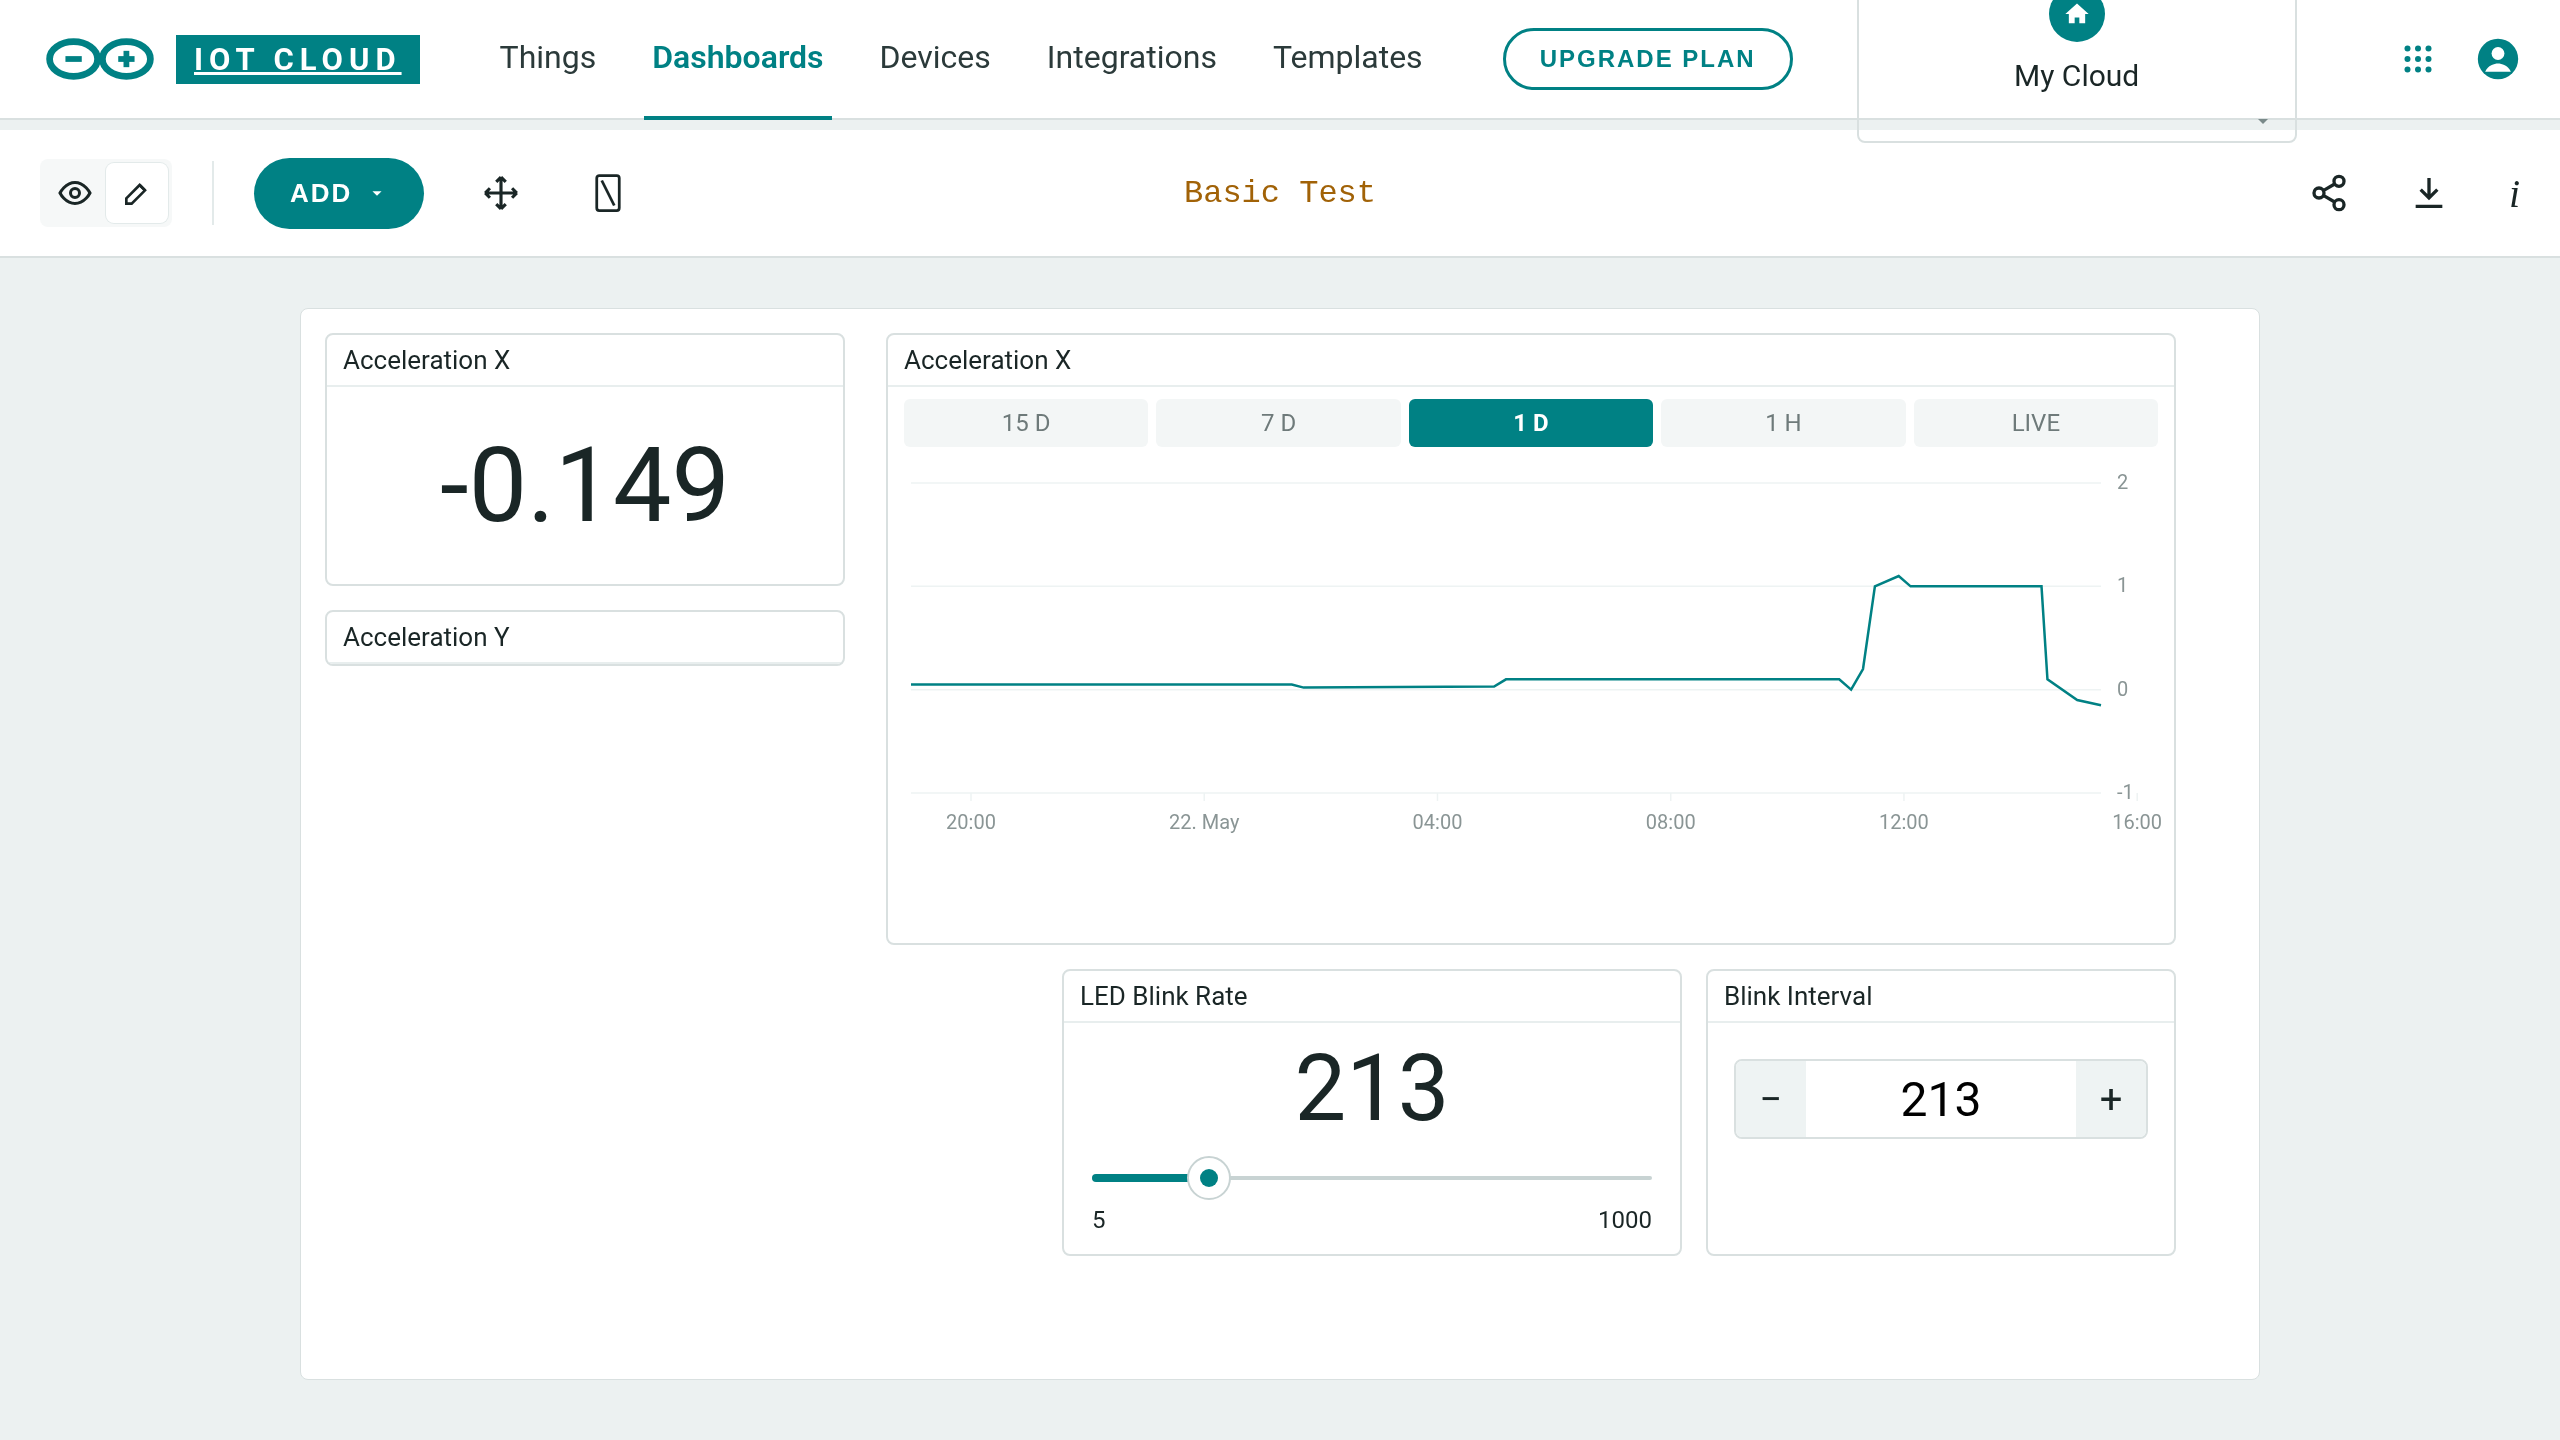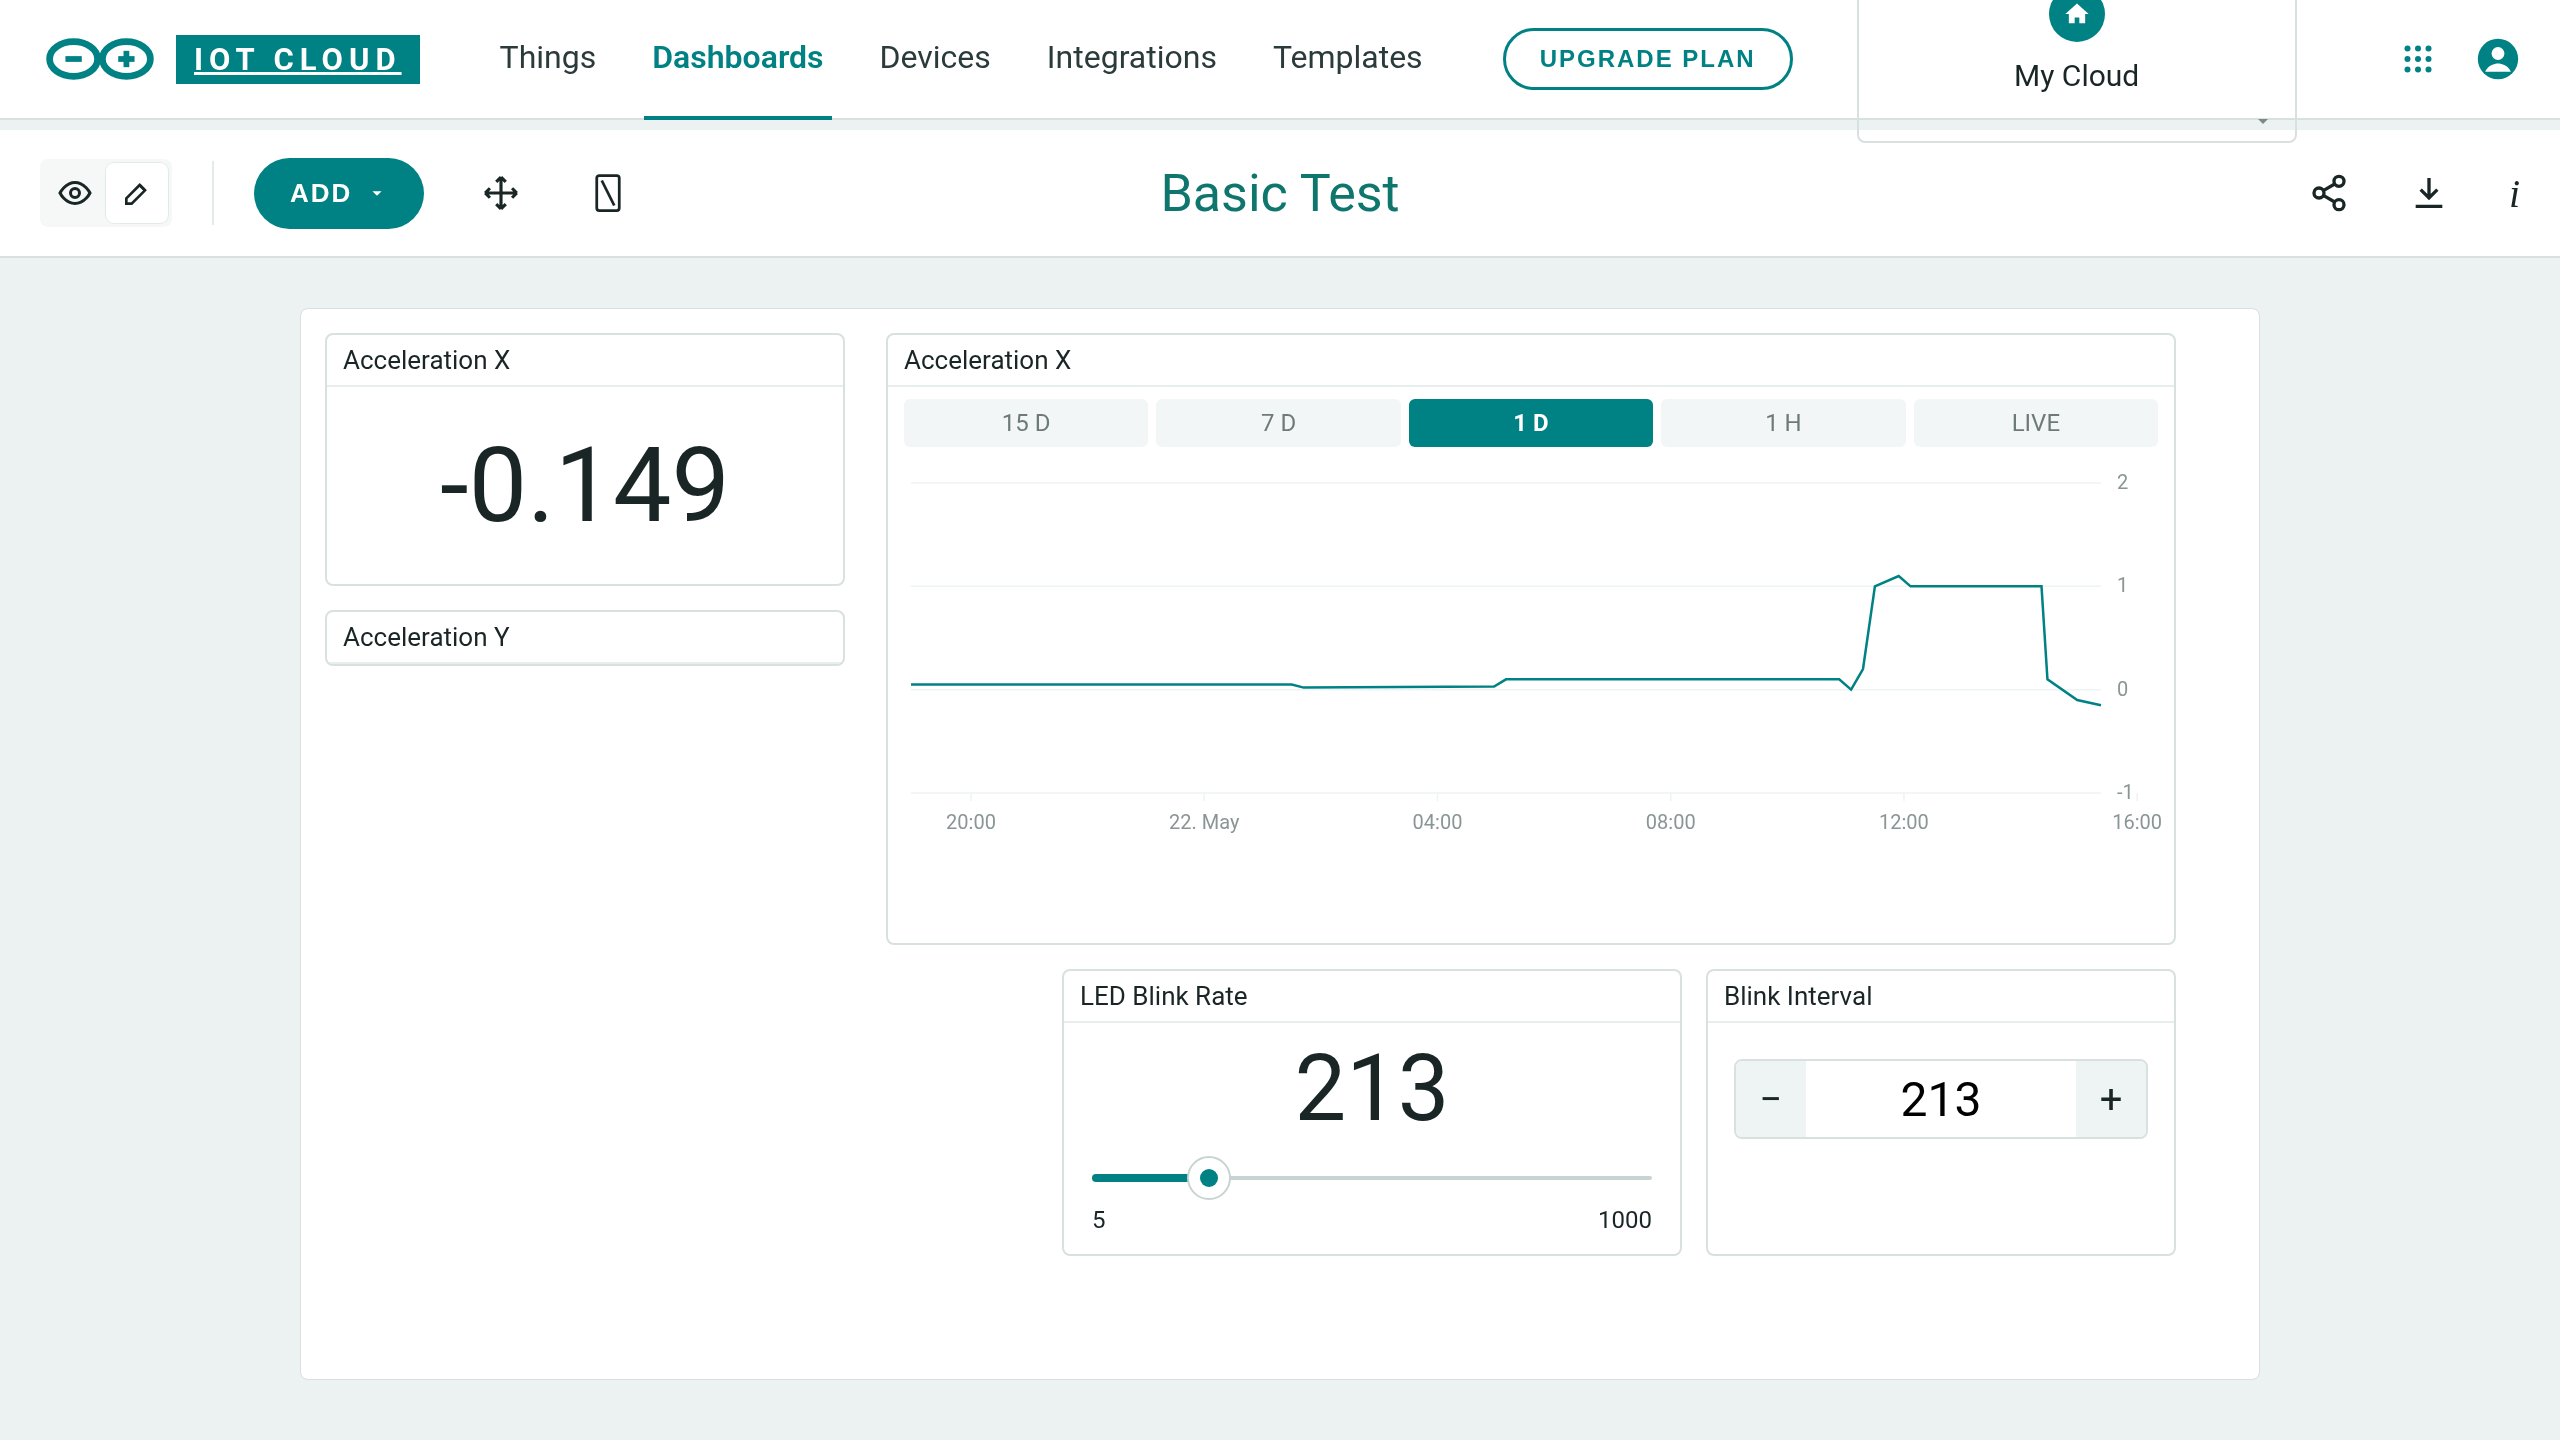--- a/index.html
+++ b/index.html
@@ -21,21 +21,21 @@
 .topnav-right { margin-left: auto; display: flex; align-items: center; gap: 40px; }
 .icon-btn { cursor: pointer; display: flex; align-items: center; justify-content: center; color:#1a2626 }
 
 
 .subbar { position: fixed; top: 120px; left: 0; right: 0; height: 128px; background: #fff; display: flex; align-items: center; padding: 0 40px; gap: 28px; border-bottom: 2px solid #d9e0e0; z-index: 9; margin-top: 10px; }
 .view-edit-toggle { display: flex; background: #f6f8f8; border-radius: 8px; padding: 4px; }
 .view-edit-toggle .vbtn { width: 62px; height: 60px; border-radius: 8px; display: flex; align-items: center; justify-content: center; cursor: pointer; }
 .view-edit-toggle .vbtn.active { background: #fff; box-shadow: 0 0 0 1px #e3eaea; }
 .vbar-divider { width: 2px; height: 64px; background: #e3eaea; margin: 0 12px; }
 .add-btn { background: #008184; color: #fff; font-weight: 700; letter-spacing: 2px; font-size: 26px; border: none; border-radius: 40px; padding: 20px 36px; display: flex; align-items: center; gap: 14px; cursor: pointer; }
-.sub-center { position: absolute; left: 50%; transform: translateX(-50%); font-size: 52px; color: #0f766e; }
+.sub-center { position: absolute; left: 50%; transform: translateX(-50%); font-size: 32px; color: #a16207; font-family: Liberation Mono, monospace; }
 .sub-right { margin-left: auto; display: flex; align-items: center; gap: 60px; }
 
 
 .dash-wrap { position: absolute; top: 248px; left: 0; right: 0; bottom: 0; display: flex; justify-content: center; padding: 60px 40px; overflow: auto; }
 .canvas { background: #fff; border: 1px solid #d9e0e0; border-radius: 8px; padding: 24px; display: grid; grid-template-columns: 520px 1px 1360px; width: 1960px; gap: 0; }
 .canvas { grid-template-columns: 520px 1290px; column-gap: 41px; }
 
 .widget { background: #fff; border: 2px solid #d9e0e0; border-radius: 8px; overflow: hidden; }
 .widget-header { font-size: 26px; color: #1a2626; padding: 10px 16px; border-bottom: 2px solid #e8eeee; }
 .big-num { font-size: 104px; font-weight: 400; color: #1a2626; text-align: center; padding: 38px 16px; }

